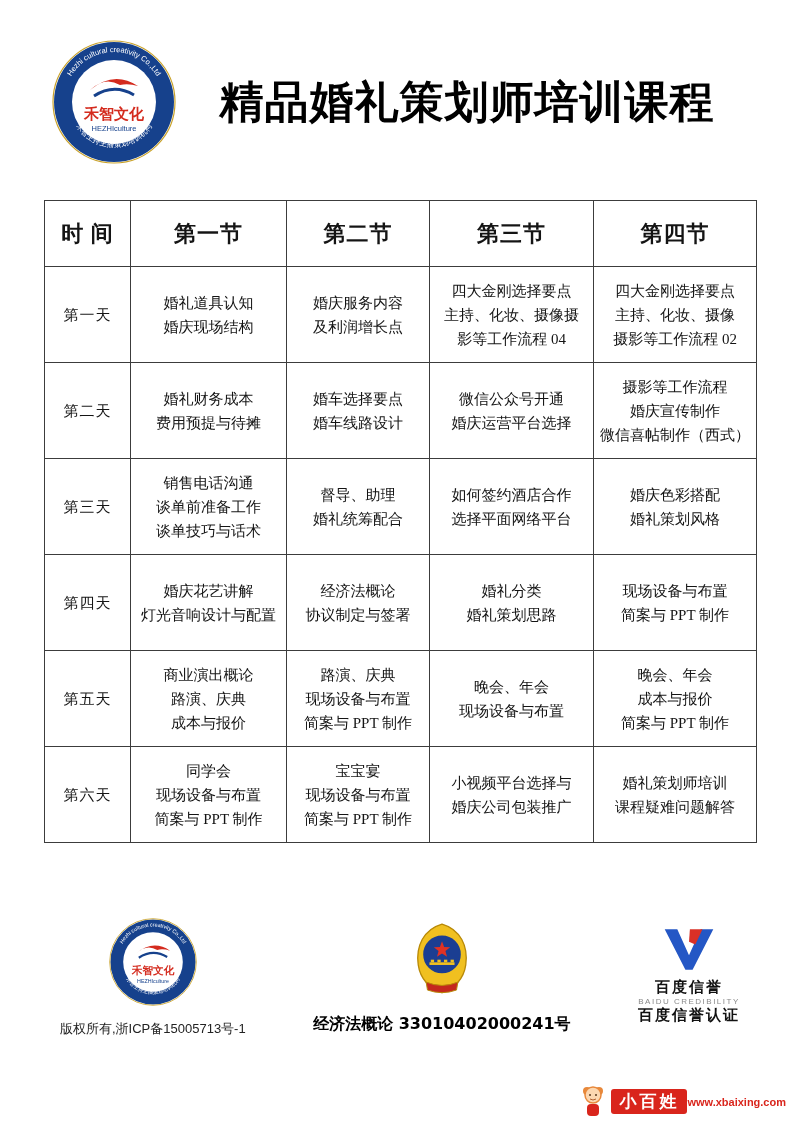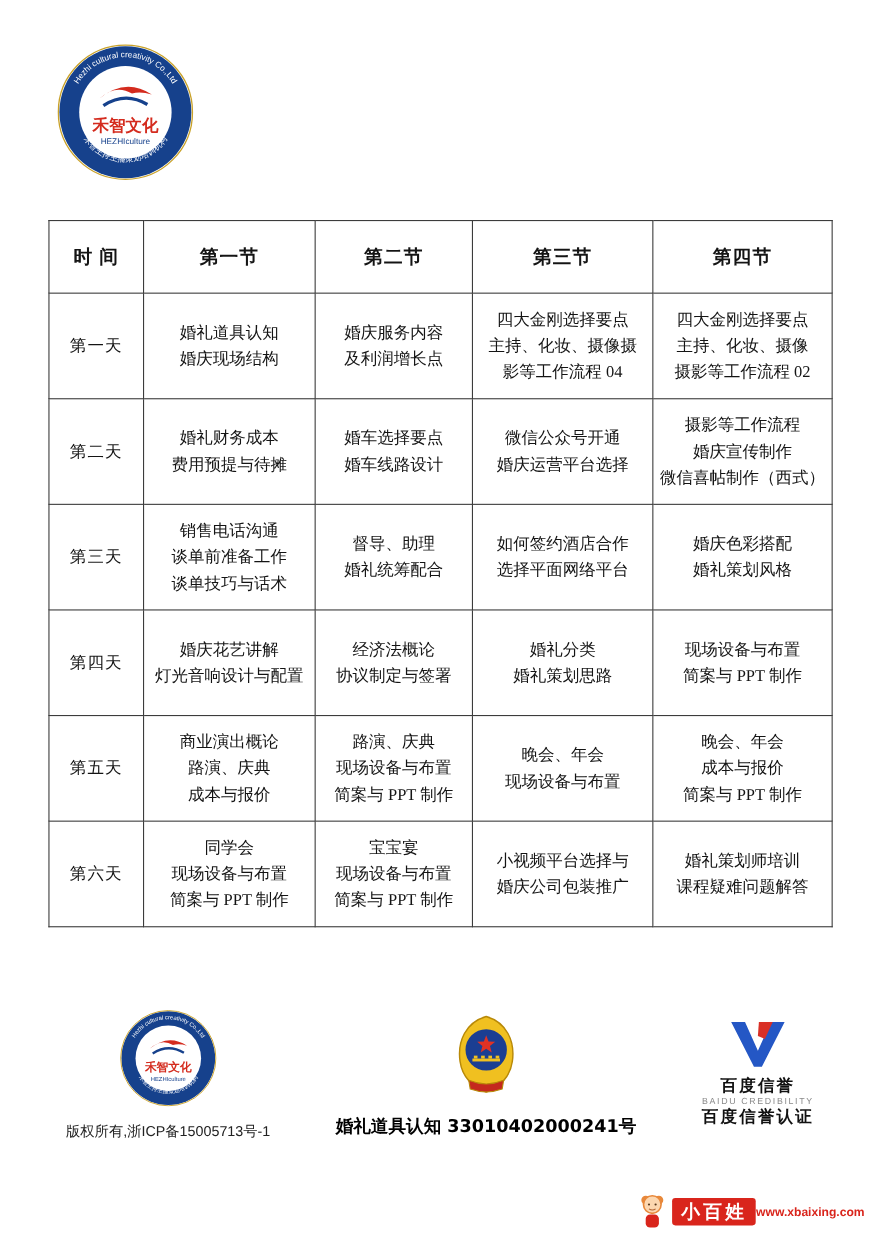--- a/index.html
+++ b/index.html
@@ -23,21 +23,21 @@
 
   
   .course-table {
     position:absolute; left:44px; top:200px; width:712px;
     border-collapse:collapse; table-layout:fixed;
   }
   .course-table th, .course-table td {
     border:1px solid #3c3c3c; text-align:center; vertical-align:middle;
     color:#141414; padding:4px 6px;
   }
-  .course-table th { height:66px; font-size:17px; font-weight:bold; letter-spacing:1px; }
+  .course-table th { height:66px; font-size:22px; font-weight:bold; letter-spacing:1px; }
   .course-table td { height:96px; font-size:15px; line-height:1.6; }
   .day-cell { font-size:16px; letter-spacing:1px; }
   .blue-text { color:#2626ad; }
 
   
   .footer {
     position:absolute; left:60px; right:60px; top:918px;
     display:flex; justify-content:space-between; align-items:flex-start;
   }
   .footer-col { display:flex; flex-direction:column; align-items:center; }
@@ -96,20 +96,21 @@
         </text>
         <text font-size="7.5" fill="#ffffff" font-family="Liberation Sans, sans-serif">
           <textPath href="#arcB1" startOffset="50%" text-anchor="middle">禾智主持主播策划培训机构</textPath>
         </text>
         <path d="M38 50 q24 -20 48 -4 q-10 -3 -18 -1 q-15 -9 -30 5 z" fill="#d42b1e"></path>
         <path d="M42 56 q20 -13 40 -1" stroke="#16418c" stroke-width="3" fill="none"></path>
         <text x="62" y="79" text-anchor="middle" font-size="15" font-weight="bold" fill="#d42b1e">禾智文化</text>
         <text x="62" y="91" text-anchor="middle" font-size="7.5" fill="#16418c" font-family="Liberation Sans, sans-serif">HEZHIculture</text>
       </svg>
     </div>
+    <div class="page-title">精品婚礼策划师培训课程</div>
   </div>
 
   <table class="course-table">
     <colgroup>
       <col style="width:86px">
         <col style="width:156px">
         <col style="width:143px">
       <col style="width:164px">
         <col style="width:163px">
     </colgroup>
@@ -282,21 +283,21 @@
           <circle cx="50" cy="50" r="30" fill="#1b3e92" stroke="#f0c020" stroke-width="3"></circle>
           <polygon points="50,30 53.2,38.6 62.4,39 55.2,44.7 57.6,53.5 50,48.5 42.4,53.5 44.8,44.7 37.6,39 46.8,38.6" fill="#e03224"></polygon>
           <rect x="31" y="62" width="38" height="4" fill="#f0c020"></rect>
           <rect x="33" y="58" width="5" height="4" fill="#f0c020"></rect>
           <rect x="43" y="58" width="5" height="4" fill="#f0c020"></rect>
           <rect x="53" y="58" width="5" height="4" fill="#f0c020"></rect>
           <rect x="63" y="58" width="5" height="4" fill="#f0c020"></rect>
           <path d="M26 92 q24 10 48 0 l-2 12 q-22 8 -44 0 z" fill="#c4281e" stroke="#b88908" stroke-width="1.5"></path>
         </svg>
       </div>
-      <div class="police-text">婚礼道具认知 33010402000241号</div>
+      <div class="police-text">经济法概论 33010402000241号</div>
     </div>
 
     <div class="footer-col">
       <div class="baidu-wrap">
         <svg viewBox="0 0 60 54">
           <polygon points="3,5 17,5 30,34 43,5 57,5 34,50 26,50" fill="#2457c5"></polygon>
           <polygon points="31,5 45,5 37,22 30,19" fill="#d93026"></polygon>
         </svg>
       </div>
       <div class="baidu-cn">百度信誉</div>

